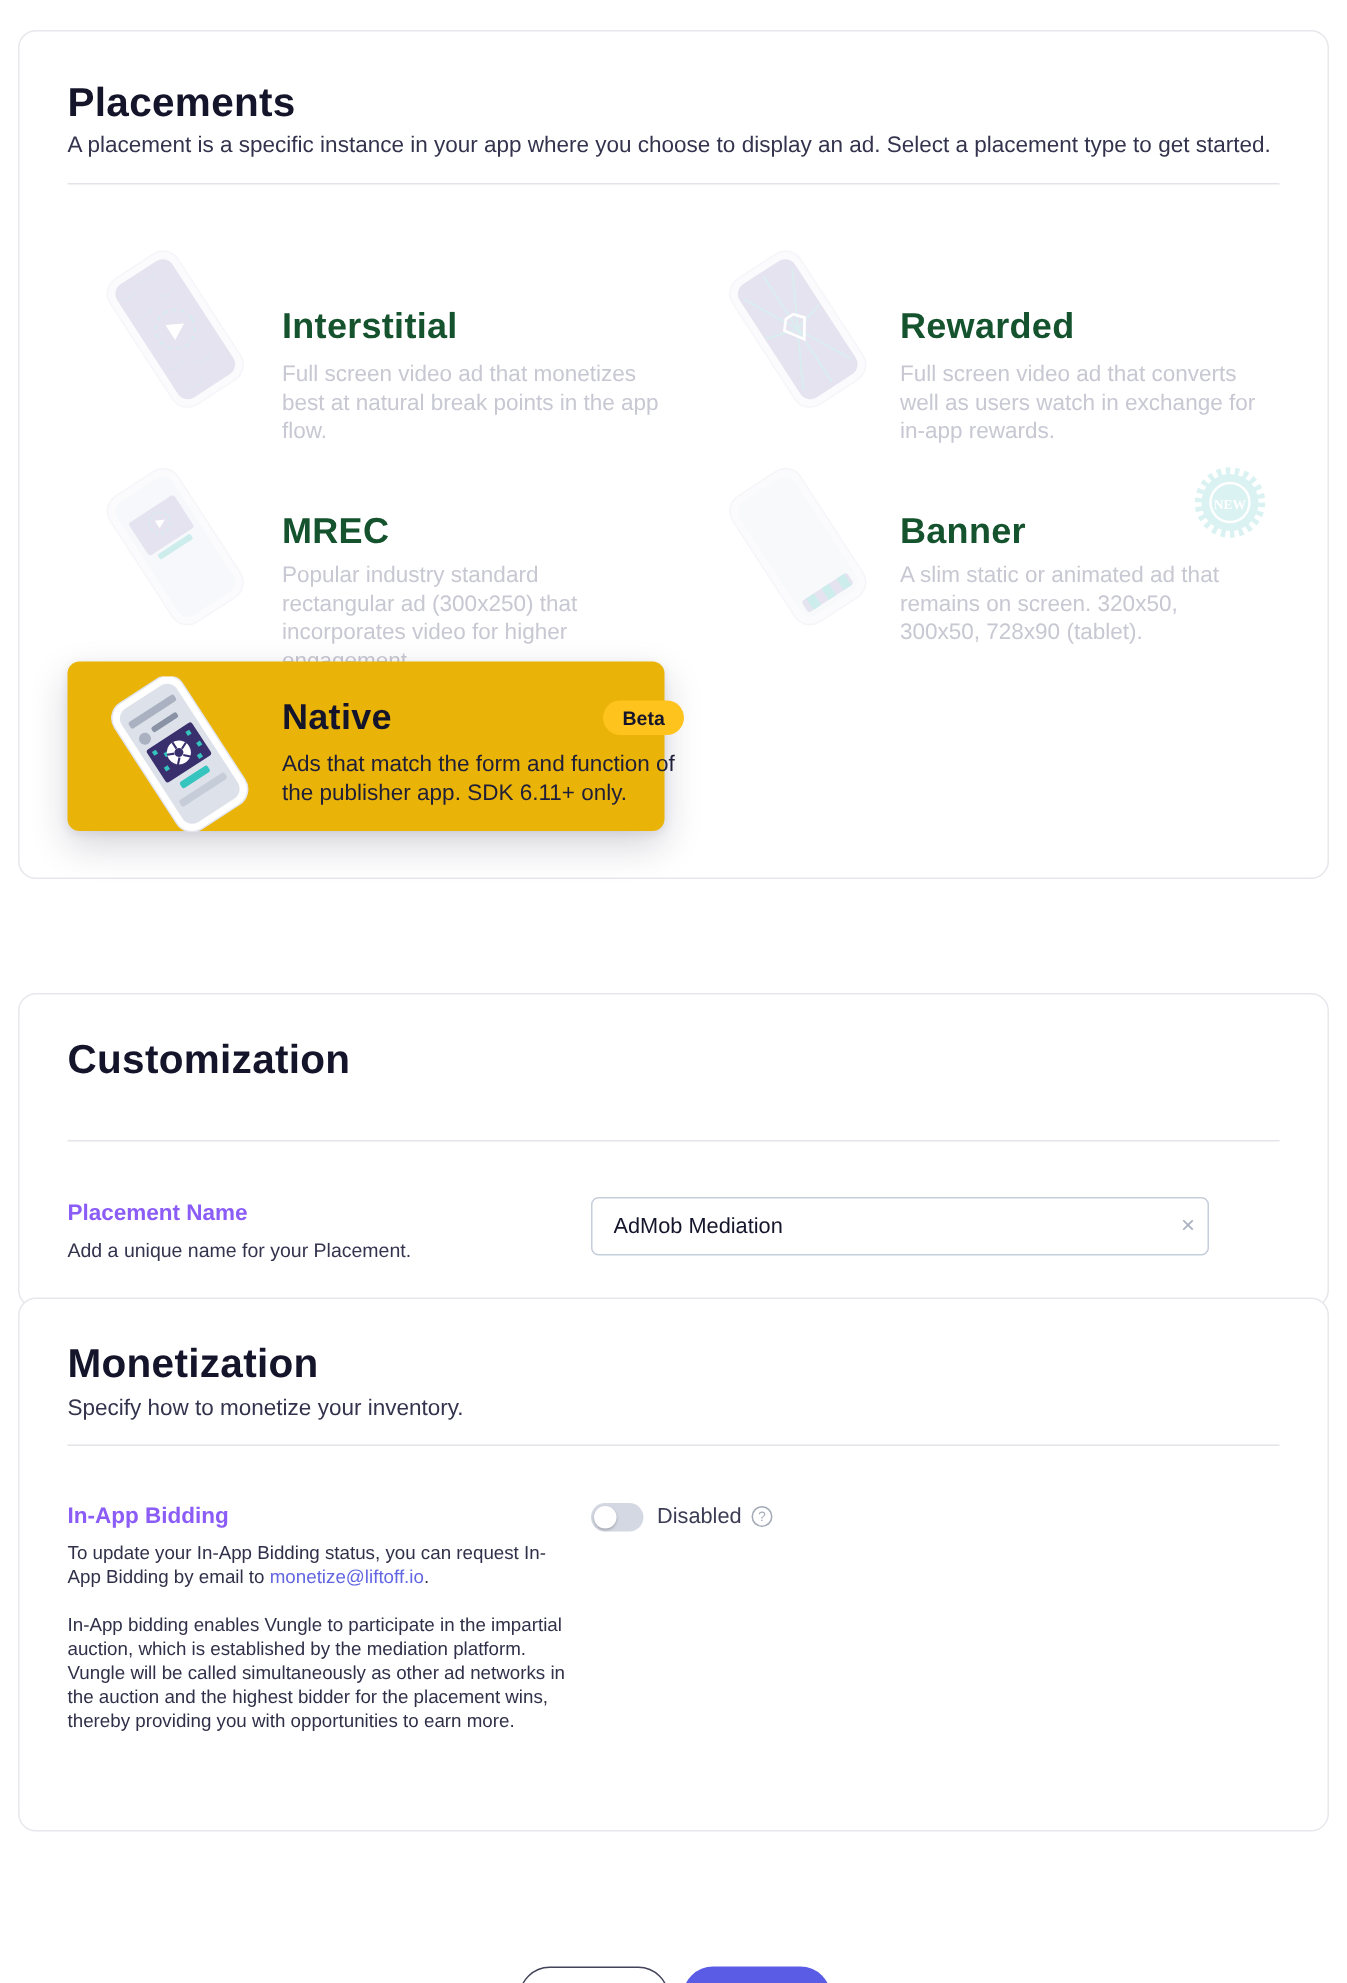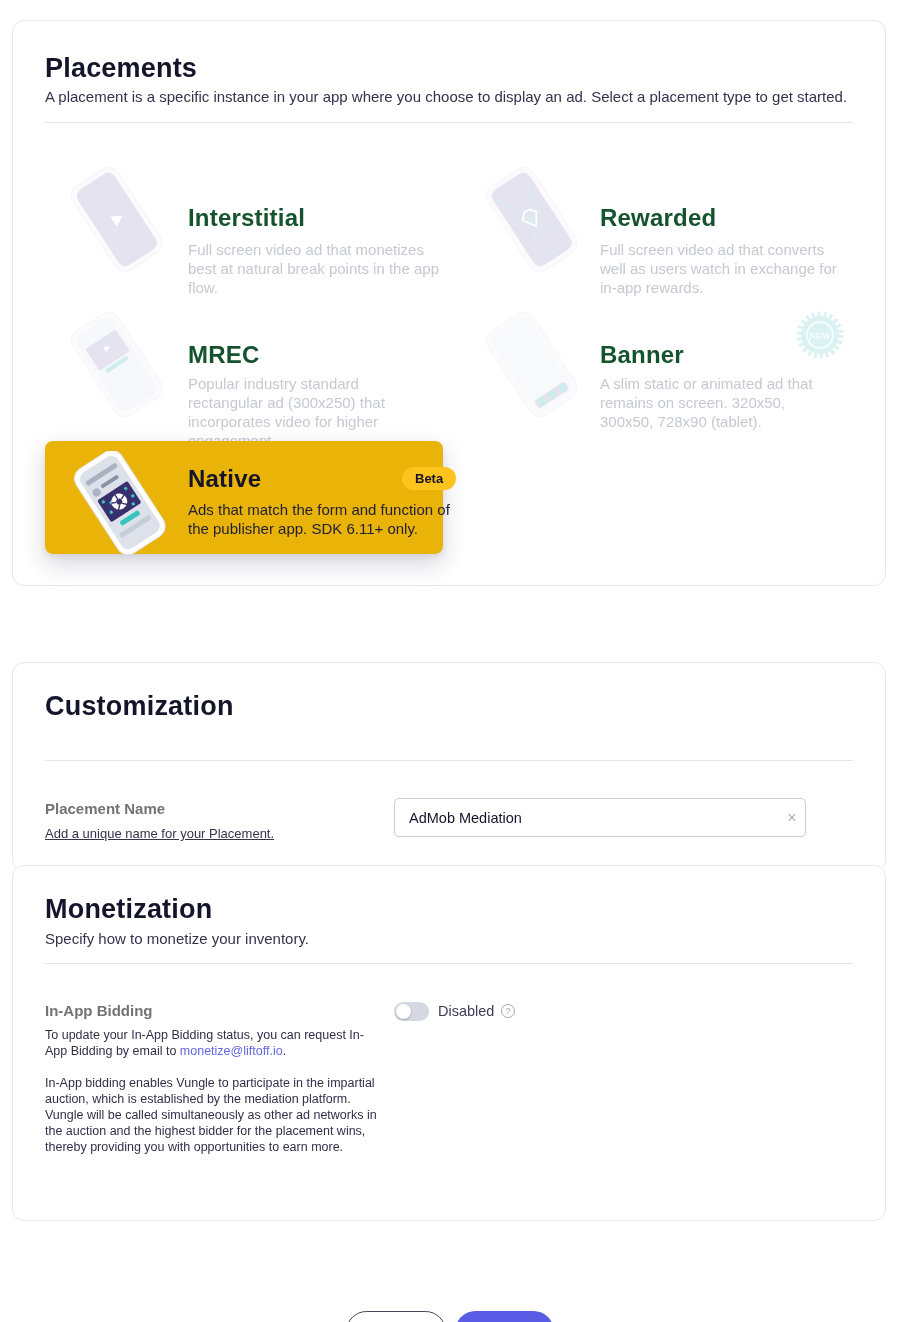--- a/index.html
+++ b/index.html
@@ -52,22 +52,22 @@
 
   .beta-badge {
     position: absolute; left: 357px; top: 26px;
     background: #ffc31e; color: #14142b;
     font-size: 13px; font-weight: 700;
     padding: 4px 13px; border-radius: 13px;
   }
   .new-badge { position: absolute; left: 783px; top: 290px; opacity: .55; }
 
   
-  .field-label { position: absolute; left: 32px; font-size: 15px; font-weight: 700; color: #737373; }
-  .field-helper { position: absolute; left: 32px; font-size: 13px; color: #33334e; text-decoration: underline; }
+  .field-label { position: absolute; left: 32px; font-size: 15px; font-weight: 700; color: #8b5cf6; }
+  .field-helper { position: absolute; left: 32px; font-size: 13px; color: #33334e; }
   .text-input-wrap {
     position: absolute; left: 381px; top: 135px; width: 412px; height: 39px;
     border: 1px solid #c6cedb; border-radius: 5px; background: #fff;
     display: flex; align-items: center;
   }
   .text-input {
     flex: 1; border: none; outline: none; background: transparent;
     font-family: "Liberation Sans", sans-serif;
     font-size: 14.5px; color: #14142b; padding: 0 8px 0 14px;
   }

